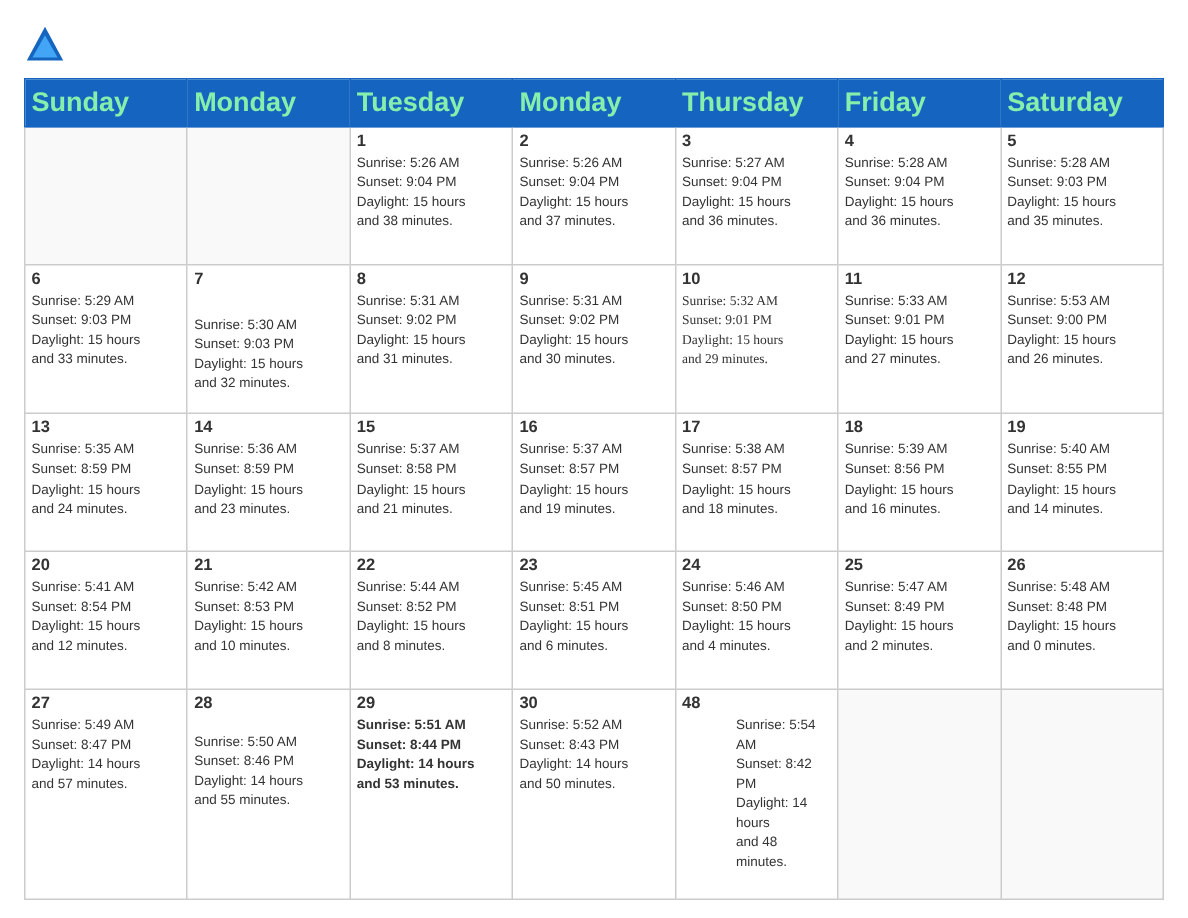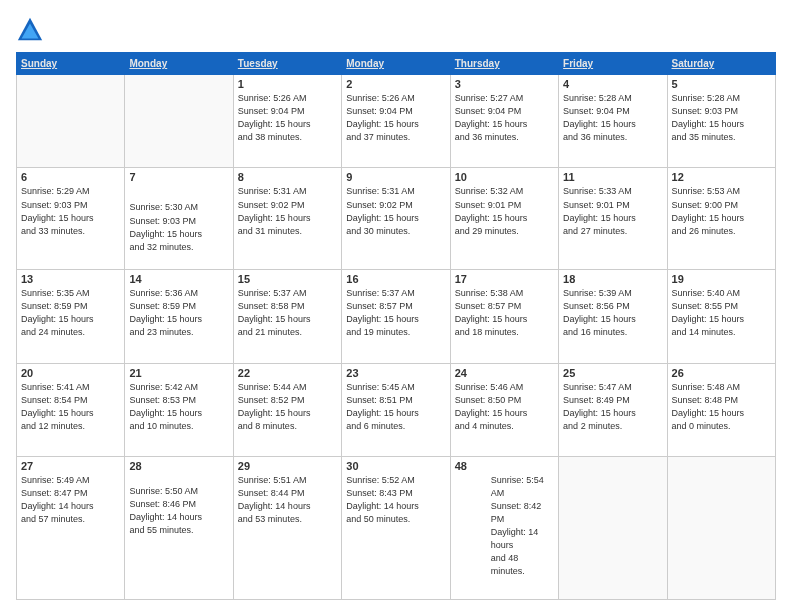--- a/index.html
+++ b/index.html
@@ -63,27 +63,26 @@
     }
     .calendar {
       flex: 1;
       border: 1px solid #ccc;
       border-collapse: collapse;
       width: 100%;
       table-layout: fixed;
     }
     .calendar th {
       background-color: #1565c0;
-      color: #e5e5e5;
-      font-size: 10px;
+      color: #86efac;
+      font-size: 18px;
       font-weight: bold;
       padding: 5px 4px;
       text-align: left;
       border: 1px solid #1565c0;
-      text-decoration: underline;
     }
     .calendar td {
       vertical-align: top;
       font-size: 9.5px;
       color: #333;
       padding: 3px 4px;
       border: 1px solid #ccc;
       background: #fff;
       height: 82px;
     }
@@ -202,21 +201,21 @@
           </td>
           <td>
             <span class="day-num">9</span>
             <div class="day-info" style="white-space: pre-line;">Sunrise: 5:31 AM
 Sunset: 9:02 PM
 Daylight: 15 hours
 and 30 minutes.</div>
           </td>
           <td>
             <span class="day-num">10</span>
-            <div class="day-info" style="white-space: pre-line;">Sunrise: 5:32 AM
+            <div class="day-info" style="white-space: pre-line; font-family: Liberation Serif, serif;">Sunrise: 5:32 AM
 Sunset: 9:01 PM
 Daylight: 15 hours
 and 29 minutes.</div>
           </td>
           <td>
             <span class="day-num">11</span>
             <div class="day-info" style="white-space: pre-line;">Sunrise: 5:33 AM
 Sunset: 9:01 PM
 Daylight: 15 hours
 and 27 minutes.</div>
@@ -341,21 +340,21 @@
           </td>
           <td>
             <span class="day-num">28</span>
             <div class="day-info" style="white-space: pre-line; margin-top: 13px;">Sunrise: 5:50 AM
 Sunset: 8:46 PM
 Daylight: 14 hours
 and 55 minutes.</div>
           </td>
           <td>
             <span class="day-num">29</span>
-            <div class="day-info" style="white-space: pre-line;">Sunrise: 5:51 AM
+            <div class="day-info" style="white-space: pre-line; font-weight: bold;">Sunrise: 5:51 AM
 Sunset: 8:44 PM
 Daylight: 14 hours
 and 53 minutes.</div>
           </td>
           <td>
             <span class="day-num">30</span>
             <div class="day-info" style="white-space: pre-line;">Sunrise: 5:52 AM
 Sunset: 8:43 PM
 Daylight: 14 hours
 and 50 minutes.</div>

